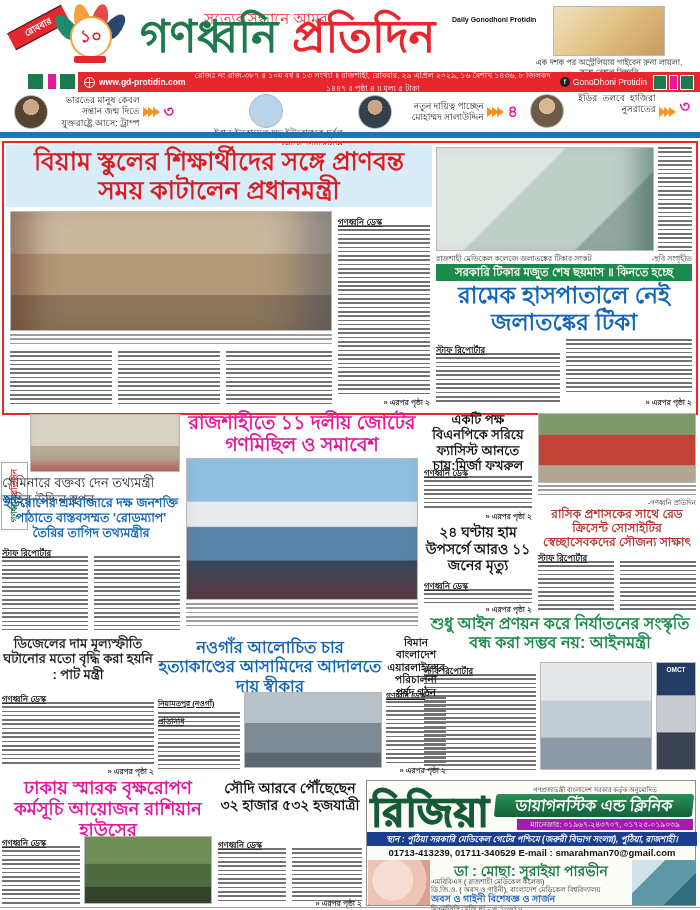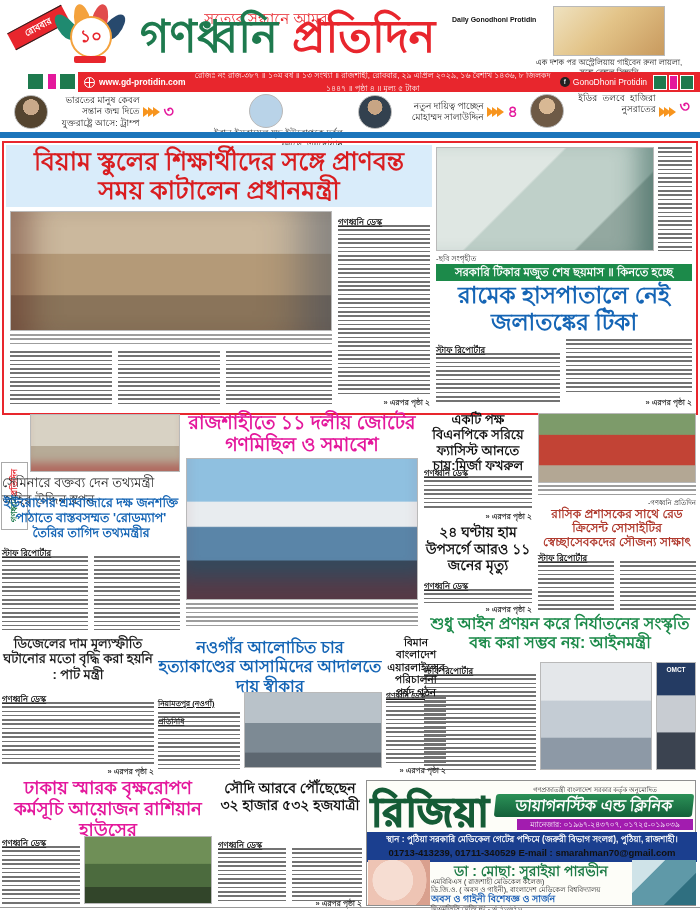--- a/index.html
+++ b/index.html
@@ -115,20 +115,21 @@
     <div class="tx" style="left:222px;top:208px;width:106px;height:54px;"></div>
     <div class="abs" style="left:334px;top:68px;width:92px;">
       <span class="by">গণধ্বনি ডেস্ক</span>
     </div>
     <div class="tx" style="left:334px;top:82px;width:92px;height:170px;"></div>
     <div class="more" style="left:334px;top:254px;width:92px;">» এরপর পৃষ্ঠা ২</div>
 
     <div class="ph" style="left:432px;top:4px;width:218px;height:104px;background:linear-gradient(135deg,#dfe7e3 0 40%,#bfd0c9 41% 75%,#93a8a0 76% 100%);box-shadow:inset -30px 0 25px -15px rgba(30,80,70,.45);"></div>
     <div class="tx" style="left:654px;top:4px;width:34px;height:104px;"></div>
     <div class="abs" style="left:432px;top:110px;width:256px;display:flex;font-size:7.5px;color:#222;">
+      <span style="flex:1;">রাজশাহী মেডিকেল কলেজে জলাতঙ্কের টিকার সংকট</span>
       <span>-ছবি সংগৃহীত</span>
     </div>
     <div class="abs greenbar" style="left:432px;top:121px;width:256px;height:17px;font-size:11.5px;line-height:17px;">সরকারি টিকার মজুত শেষ ছয়মাস ॥ কিনতে হচ্ছে রোগীকে</div>
     <div class="hl" style="left:432px;top:140px;width:256px;height:52px;font-size:23px;color:#1565b5;display:flex;align-items:center;justify-content:center;">রামেক হাসপাতালে নেই জলাতঙ্কের টিকা</div>
     <div class="abs" style="left:432px;top:196px;width:124px;">
       <span class="by">স্টাফ রিপোর্টার</span>
     </div>
     <div class="tx" style="left:432px;top:210px;width:124px;height:50px;"></div>
     <div class="tx" style="left:562px;top:196px;width:126px;height:56px;"></div>
     <div class="more" style="left:562px;top:254px;width:126px;">» এরপর পৃষ্ঠা ২</div>
@@ -201,21 +202,21 @@
   <div class="abs" style="left:218px;top:834px;"><span class="by">গণধ্বনি ডেস্ক</span></div>
   <div class="tx" style="left:218px;top:848px;width:68px;height:54px;"></div>
   <div class="tx" style="left:292px;top:848px;width:70px;height:54px;"></div>
   <div class="more" style="left:292px;top:898px;width:70px;">» এরপর পৃষ্ঠা ২</div>
 
   <div class="abs" style="left:366px;top:780px;width:330px;height:126px;border:1px solid #8f8f8f;box-sizing:border-box;background:#fdfdf8;">
     <div style="position:absolute;left:4px;top:0px;font-size:40px;font-weight:bold;color:#1c7a45;-webkit-text-stroke:1.5px #155c36;letter-spacing:1px;">রিজিয়া</div>
     <div style="position:absolute;left:130px;top:4px;width:196px;text-align:center;font-size:6.5px;color:#222;">গণপ্রজাতন্ত্রী বাংলাদেশ সরকার কর্তৃক অনুমোদিত</div>
     <div style="position:absolute;left:128px;top:13px;width:198px;height:23px;background:linear-gradient(180deg,#2b9157,#14603a);color:#fff;font-weight:bold;font-size:16px;text-align:center;line-height:23px;transform:skewX(-6deg);border-radius:3px;">ডায়াগনস্টিক এন্ড ক্লিনিক</div>
     <div style="position:absolute;left:150px;top:38px;width:176px;height:11px;background:#a21caf;color:#fff;font-size:7.5px;text-align:center;line-height:11px;">ম্যানেজার: ০১৯৬৭-২৪৩৭০৭, ০১৭২৫-০১৯০৩৯</div>
-    <div style="position:absolute;left:0;top:51px;width:330px;height:30px;background:#1b3f8f;color:#fff;font-size:8.5px;font-weight:bold;text-align:center;line-height:14px;">স্থান : পুঠিয়া সরকারি মেডিকেল গেটের পশ্চিমে (জরুরী বিভাগ সংলগ্ন), পুঠিয়া, রাজশাহী।</div>
+    <div style="position:absolute;left:0;top:51px;width:330px;height:14px;background:#1b3f8f;color:#fff;font-size:8.5px;font-weight:bold;text-align:center;line-height:14px;font-style:italic;">স্থান : পুঠিয়া সরকারি মেডিকেল গেটের পশ্চিমে (জরুরী বিভাগ সংলগ্ন), পুঠিয়া, রাজশাহী।</div>
     <div style="position:absolute;left:0;top:66px;width:330px;text-align:center;font-size:9.5px;font-weight:bold;color:#111;">01713-413239, 01711-340529 E-mail : smarahman70@gmail.com</div>
     <div class="ph" style="left:1px;top:79px;width:62px;height:45px;background:radial-gradient(circle at 40% 45%,#f6ddd2 0 45%,#eec4b4 46% 75%,#d9a08e 76% 100%);border:none;"></div>
     <div style="position:absolute;left:64px;top:79px;width:200px;text-align:center;font-size:14px;font-weight:bold;color:#1c7a45;">ডা : মোছা: সুরাইয়া পারভীন</div>
     <div style="position:absolute;left:64px;top:95px;width:200px;text-align:left;font-size:7px;color:#222;">এমবিবিএস ( রাজশাহী মেডিকেল কলেজ)</div>
     <div style="position:absolute;left:64px;top:103px;width:200px;text-align:left;font-size:7px;color:#222;">ডি.জি.ও. ( অবস ও গাইনী), বাংলাদেশ মেডিকেল বিশ্ববিদ্যালয়</div>
     <div style="position:absolute;left:64px;top:111px;width:200px;text-align:left;font-size:9.5px;font-weight:bold;color:#1b5fb5;">অবস ও গাইনী বিশেষজ্ঞ ও সার্জন</div>
     <div style="position:absolute;left:64px;top:122px;width:200px;text-align:left;font-size:7px;color:#222;">বিএমডিসি রেজি নং - এ ৭৩৬৭৩</div>
     <div class="ph" style="left:265px;top:79px;width:64px;height:45px;background:linear-gradient(135deg,#cfe3e8 0 30%,#5f99a8 31% 70%,#2f6f80 71% 100%);border:none;"></div>
   </div>
 

